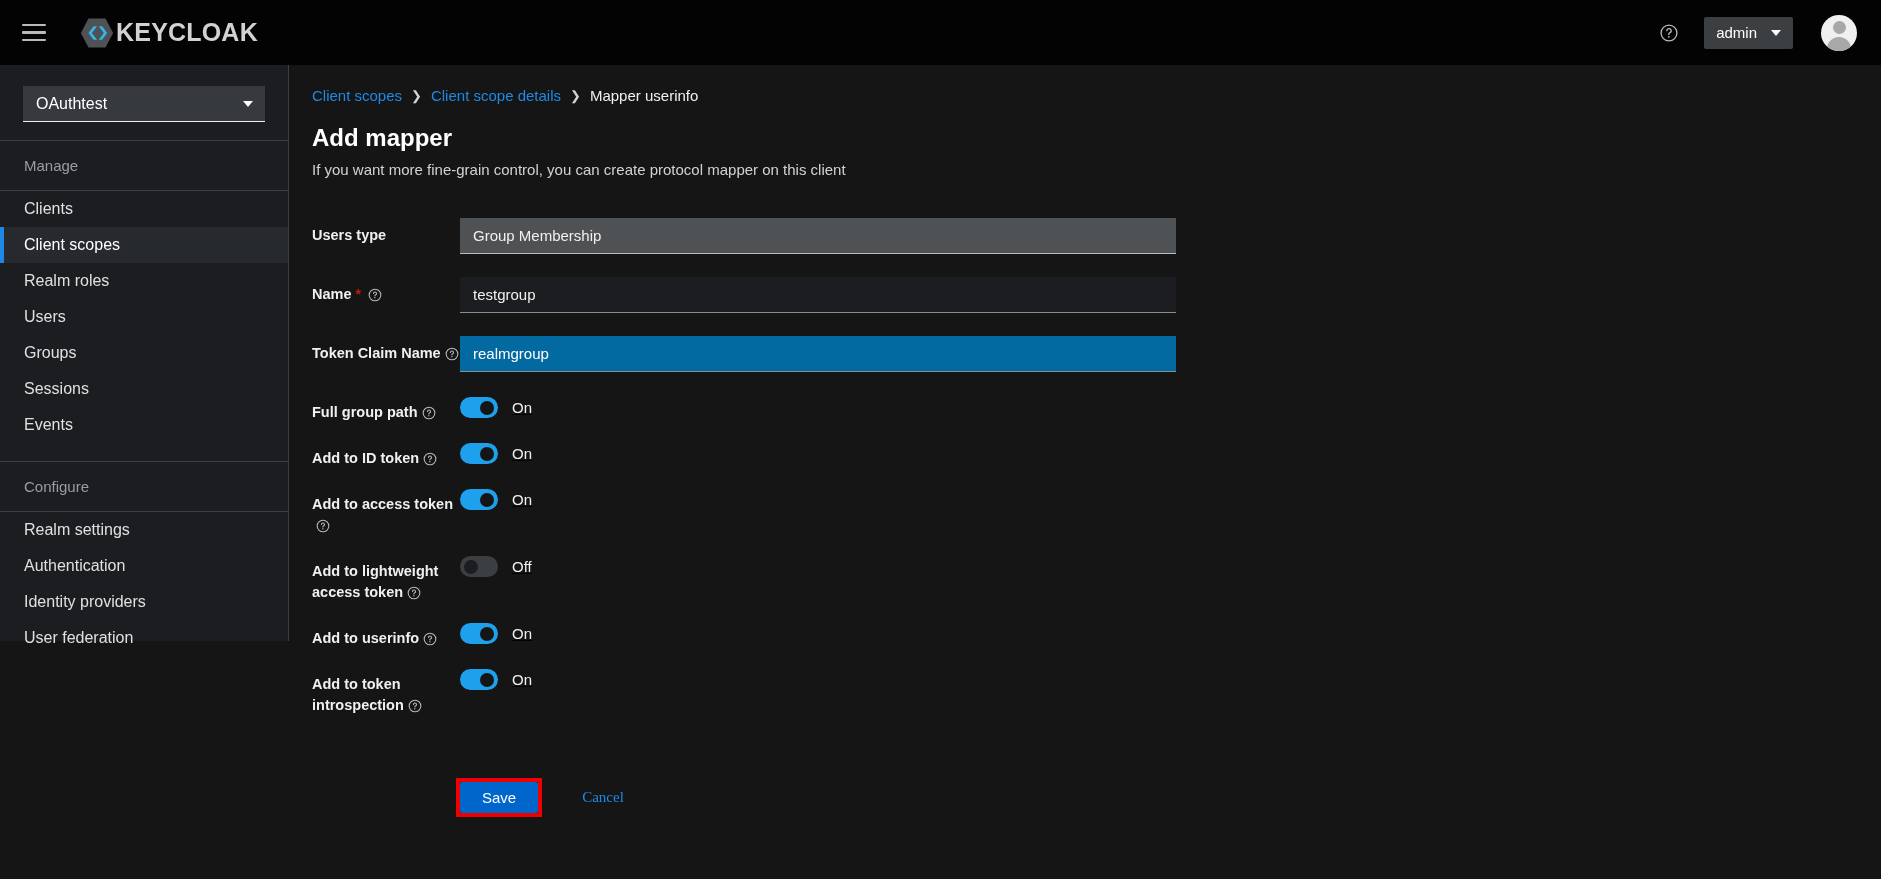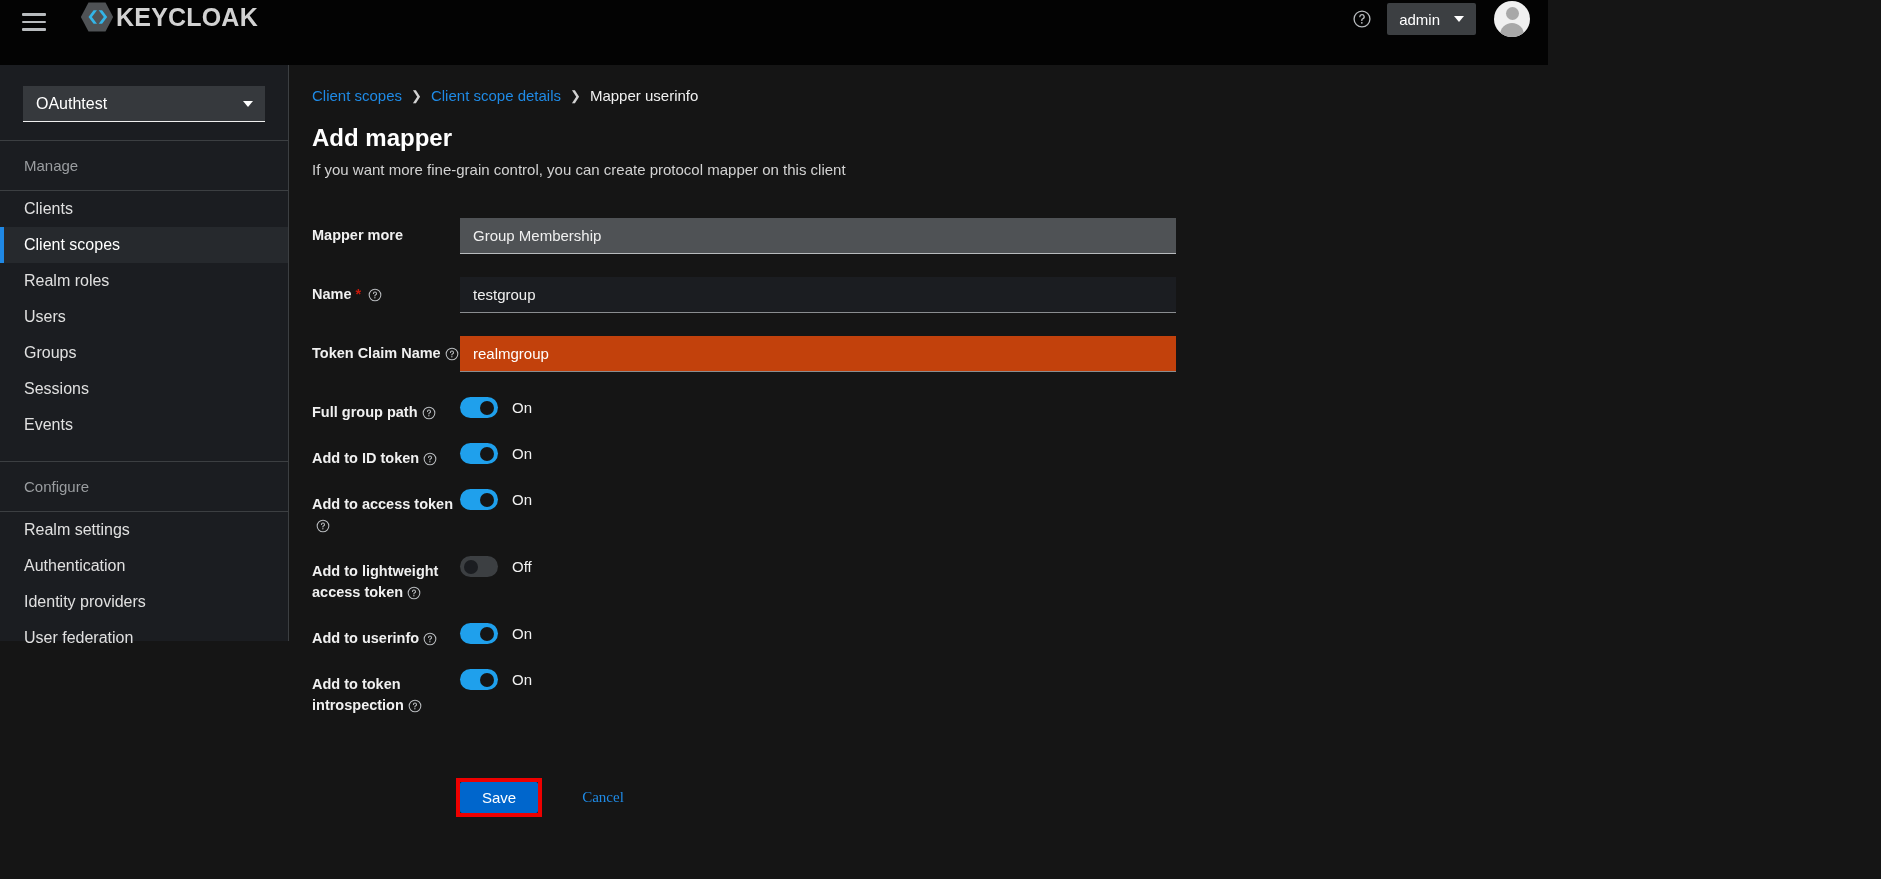--- a/index.html
+++ b/index.html
@@ -6,23 +6,23 @@
   html, body {
     width: 1881px; height: 879px;
     background: #151515;
     font-family: "Liberation Sans", sans-serif;
     overflow: hidden;
   }
 
   
   .masthead {
     position: absolute; top: 0; left: 0;
-    width: 1548px; height: 65px;
+    width: 1881px; height: 65px;
     background: #030303;
-    display: flex; align-items: flex-start;
+    display: flex; align-items: center;
     z-index: 20;
   }
   .hamburger {
     width: 44px; height: 44px;
     margin-left: 12px;
     display: flex; flex-direction: column;
     justify-content: center; align-items: center;
     gap: 5px; cursor: pointer;
   }
   .hamburger span {
@@ -33,22 +33,22 @@
     display: flex; align-items: center;
     margin-left: 24px; cursor: pointer;
   }
   .brand-hex { width: 34px; height: 34px; margin-right: 2px; }
   .brand-text {
     font-size: 25px; font-weight: 700;
     color: #d2d2d2; letter-spacing: .2px;
   }
   .masthead-right {
     margin-left: auto; display: flex;
-    align-items: center; gap: 6px;
-    padding-right: 18px;
+    align-items: center; gap: 16px;
+    padding-right: 24px;
   }
   .help-btn {
     width: 38px; height: 38px;
     display: flex; align-items: center; justify-content: center;
     cursor: pointer; border-radius: 2px;
   }
   .admin-btn {
     display: flex; align-items: center; gap: 14px;
     background: #3c3f42; color: #fff;
     height: 32px; padding: 0 12px;
@@ -168,26 +168,26 @@
     border: none; border-bottom: 1px solid #8a8d90;
     color: #f0f0f0; font-size: 15px;
     padding: 0 13px; outline: none;
     font-family: "Liberation Sans", sans-serif;
   }
   .txt-input.readonly {
     background: #4f5255; border-bottom: 1px solid #b8bbbe;
     color: #f0f0f0;
   }
   .txt-input.focused {
-    background: #c2410c; border-bottom: 1px solid #8a8d90;
+    background: #0369a1; border-bottom: 1px solid #8a8d90;
     color: #ffffff;
   }
 
   
-  .toggle-ctl { display: flex; align-items: center; gap: 14px; padding-top: 2px; }
+  .toggle-ctl { display: flex; align-items: center; gap: 14px; padding-top: 2px; text-decoration: underline; }
   .switch {
     width: 38px; height: 21px; border-radius: 11px;
     background: #3c3f42; position: relative; cursor: pointer;
     flex: 0 0 38px;
   }
   .switch.on { background: #1fa0ec; }
   .switch .knob {
     position: absolute; top: 3.5px; left: 4px;
     width: 14px; height: 14px; border-radius: 50%;
     background: #1b1d21;
@@ -294,21 +294,21 @@
     <span class="bc-current">Mapper userinfo</span>
   </div>
 
   <div class="page-title">Add mapper</div>
   <div class="page-subtitle">If you want more fine-grain control, you can create protocol mapper on this client</div>
 
   <div class="form-area">
 
     <div class="form-row">
       <div class="form-label">
-        <span>Mapper more</span>
+        <span>Users type</span>
       </div>
       <div class="form-control">
         <input class="txt-input readonly" readonly="" value="Group Membership" style="">
       </div>
     </div>
 
     <div class="form-row">
       <div class="form-label">
         <span>Name</span><span class="req">*</span><span class="help-ico">
             <svg width="14" height="14" viewBox="0 0 24 24">

